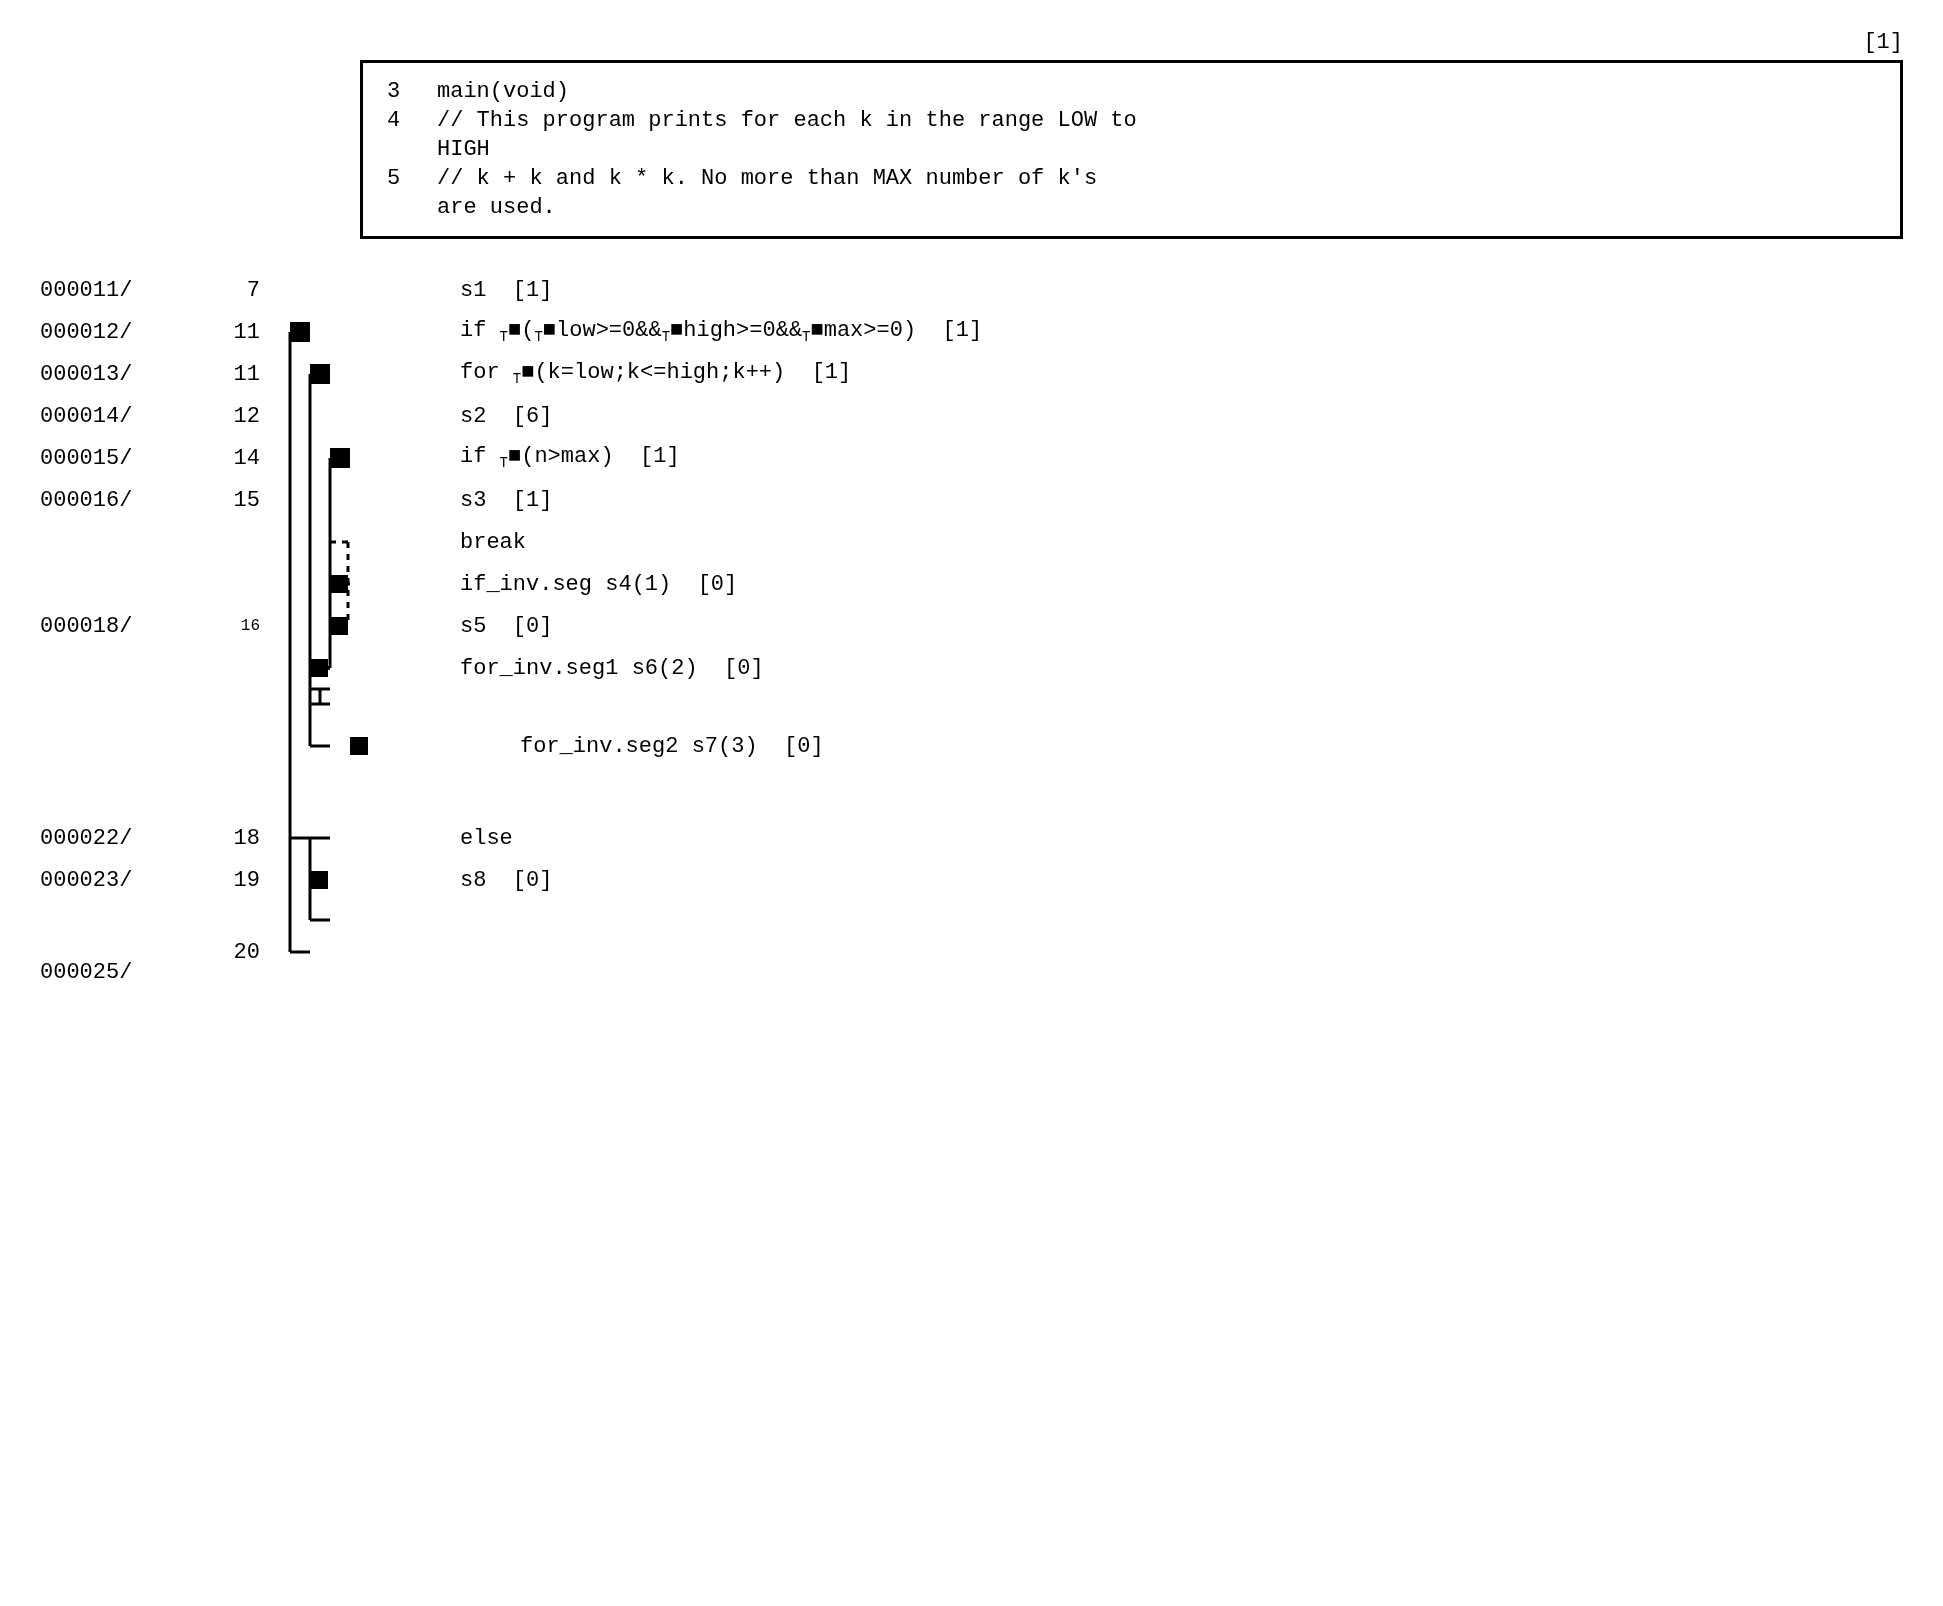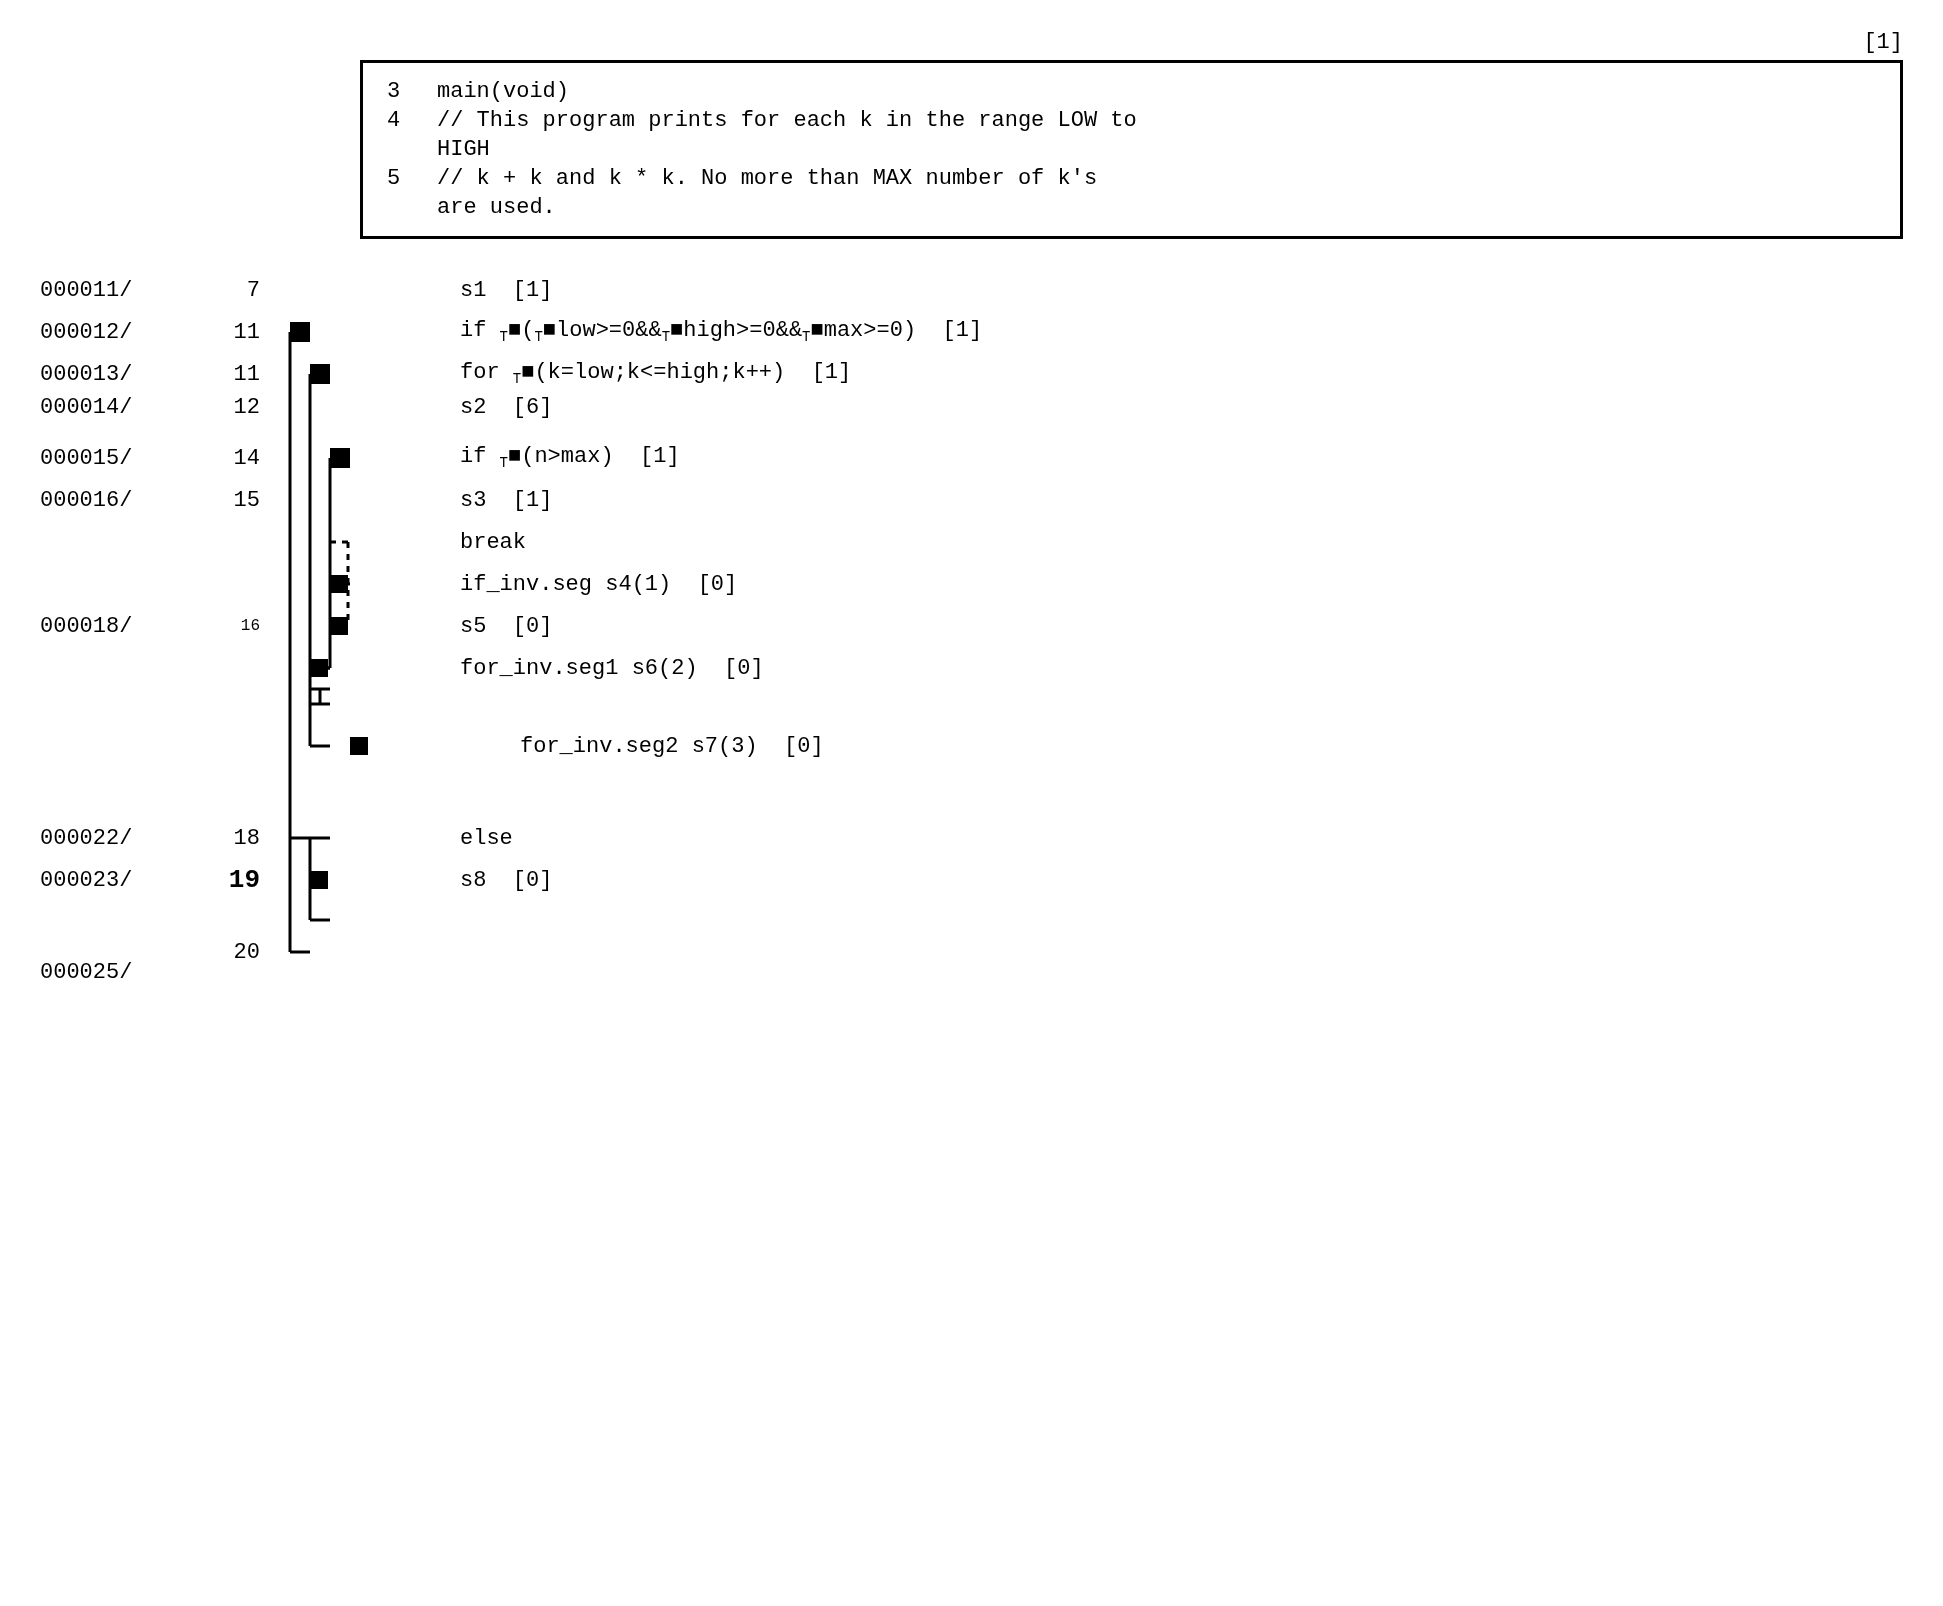--- a/index.html
+++ b/index.html
@@ -84,21 +84,21 @@
 
     <div style="display: flex; align-items: center; height: 42px;">
       <span style="width: 160px; font-size:22px;">000013/</span>
       <span style="width: 80px; text-align:right; padding-right:20px; font-size:22px;">11</span>
       <span style="width: 180px; display:flex; align-items:center;">
         <span style="display:inline-block; width:20px; height:20px; background:#000; margin-left:30px;"></span>
       </span>
       <span style="font-size:22px; white-space:pre;">for <sub style="font-size:14px;">T</sub>■(k=low;k&lt;=high;k++)  [1]</span>
     </div>
 
-    <div style="display: flex; align-items: flex-start; height: 42px;">
+    <div style="display: flex; align-items: center; height: 42px;">
       <span style="width: 160px; font-size:22px;">000014/</span>
       <span style="width: 80px; text-align:right; padding-right:20px; font-size:22px;">12</span>
       <span style="width: 180px;"></span>
       <span style="font-size:22px; white-space:pre;">s2  [6]</span>
     </div>
 
     <div style="display: flex; align-items: center; height: 42px;">
       <span style="width: 160px; font-size:22px;">000015/</span>
       <span style="width: 80px; text-align:right; padding-right:20px; font-size:22px;">14</span>
       <span style="width: 180px; display:flex; align-items:center;">
@@ -167,21 +167,21 @@
 
     <div style="display: flex; align-items: center; height: 42px;">
       <span style="width: 160px; font-size:22px;">000022/</span>
       <span style="width: 80px; text-align:right; padding-right:20px; font-size:22px;">18</span>
       <span style="width: 180px;"></span>
       <span style="font-size:22px; white-space:pre;">else</span>
     </div>
 
     <div style="display: flex; align-items: center; height: 42px;">
       <span style="width: 160px; font-size:22px;">000023/</span>
-      <span style="width: 80px; text-align:right; padding-right:20px; font-size:26px;font-weight:bold;">19</span>
+      <span style="width: 80px; text-align:right; padding-right:20px; font-size:22px;">19</span>
       <span style="width: 180px; display:flex; align-items:center;">
         <span style="display:inline-block; width:18px; height:18px; background:#000; margin-left:30px;"></span>
       </span>
       <span style="font-size:22px; white-space:pre;">s8  [0]</span>
     </div>
 
     <div style="height: 30px;"></div>
 
     <div style="display: flex; align-items: center; height: 42px;">
       <span style="width: 160px; font-size:22px;margin-top:40px;">000025/</span>

